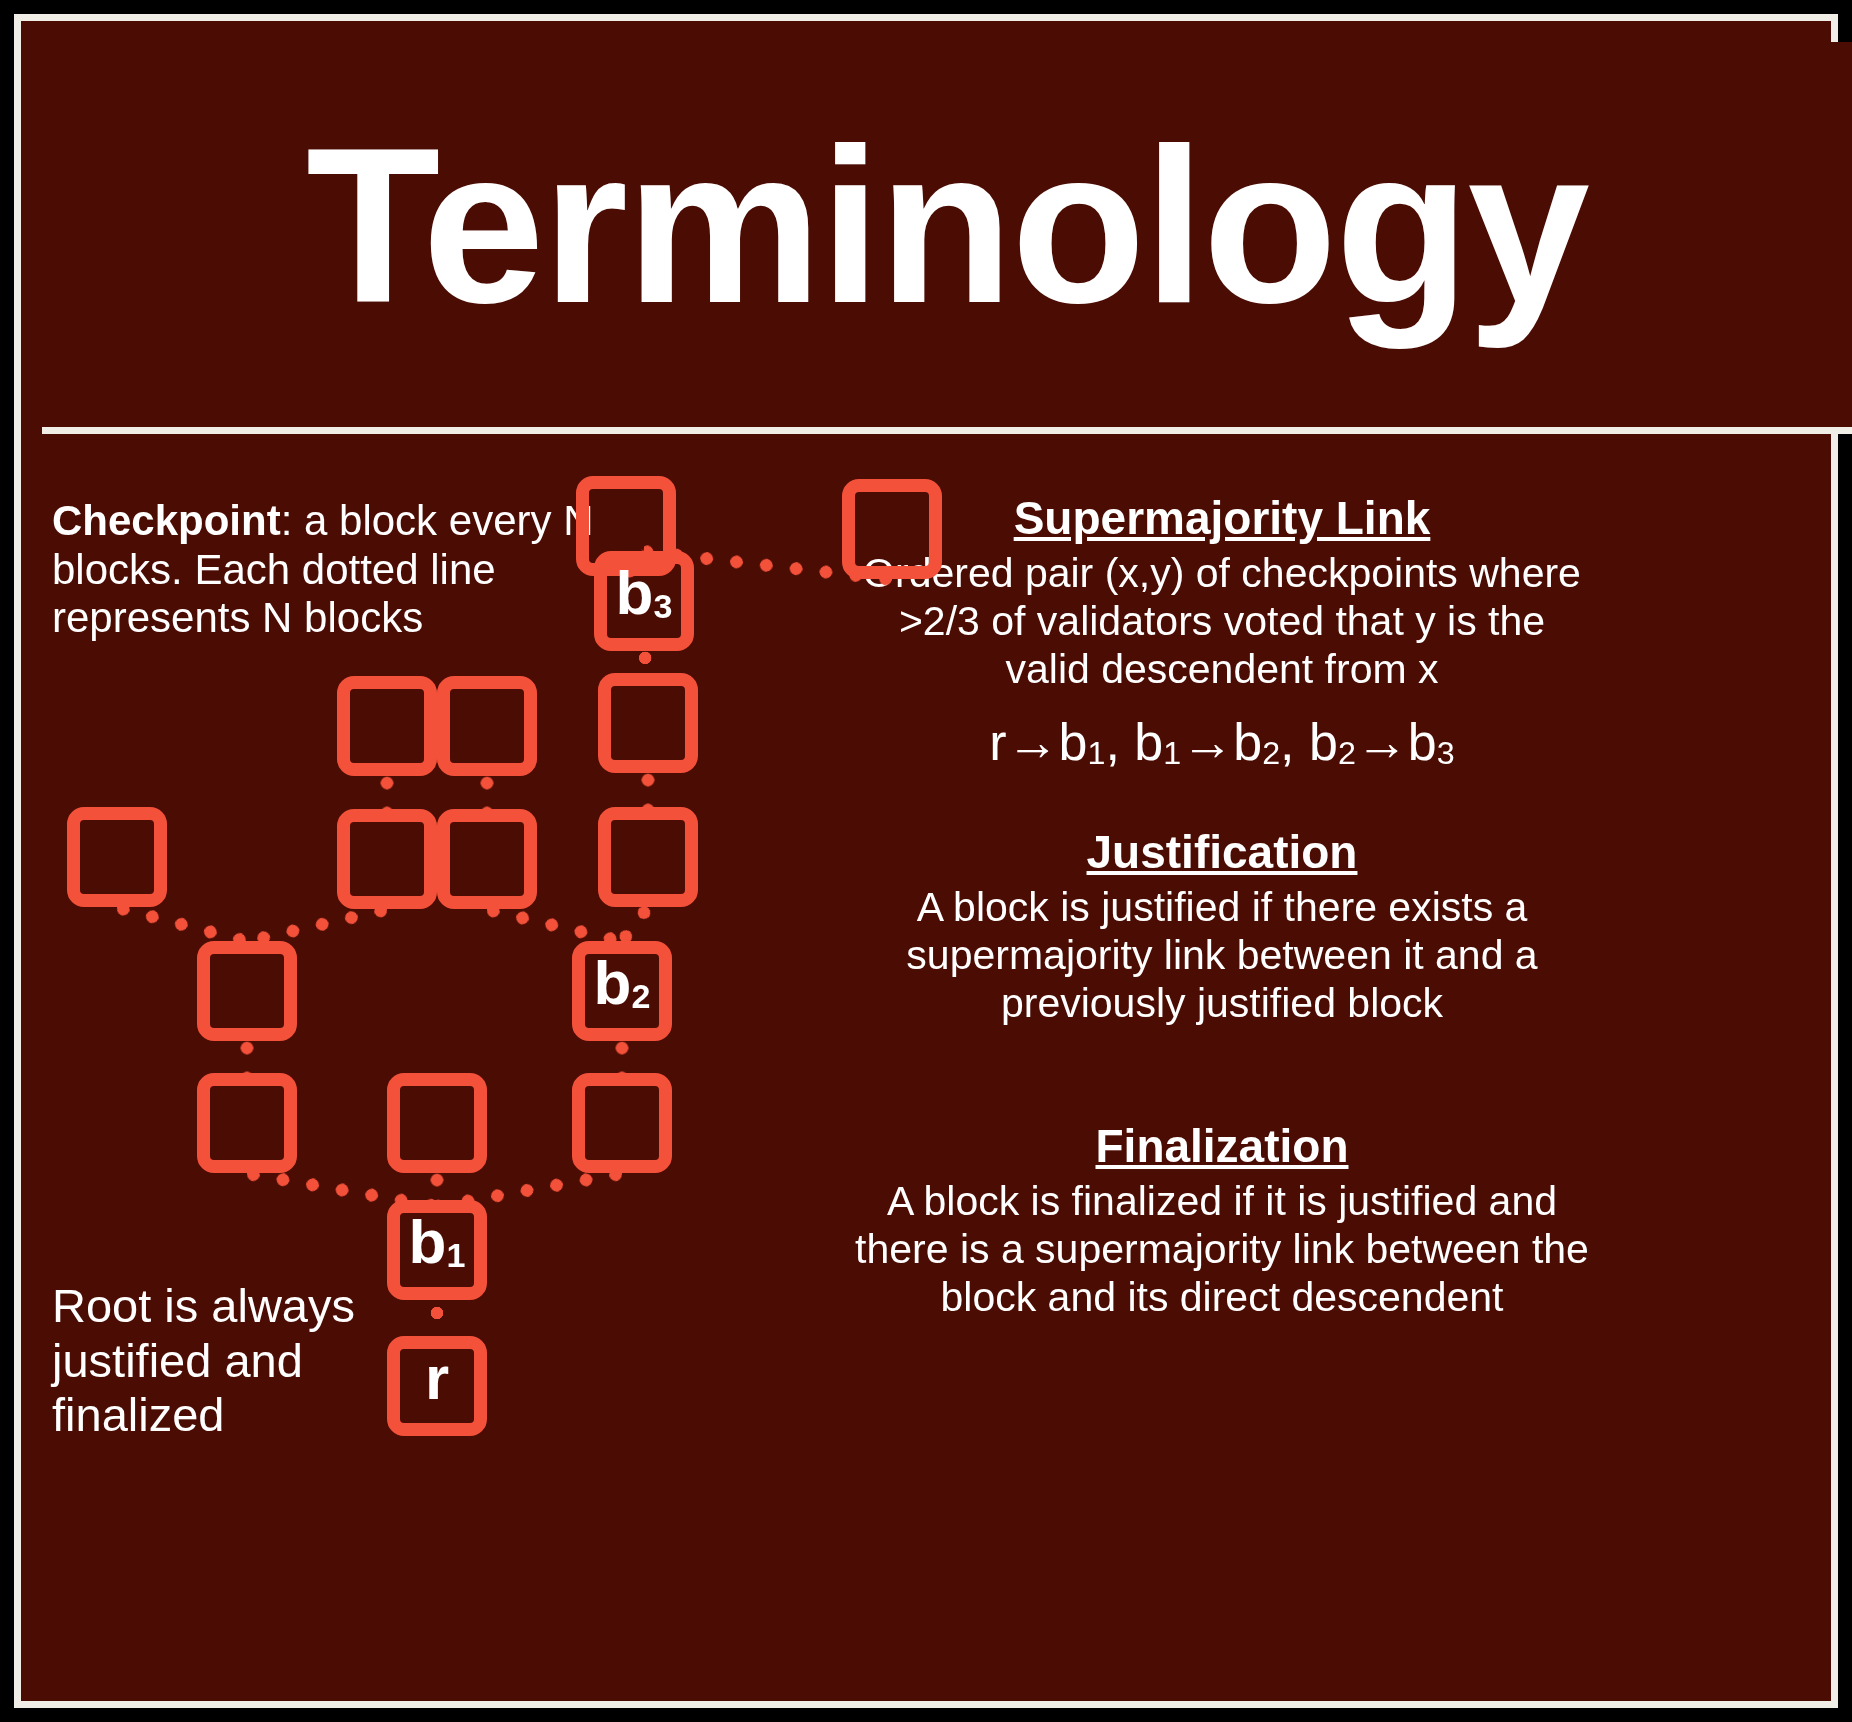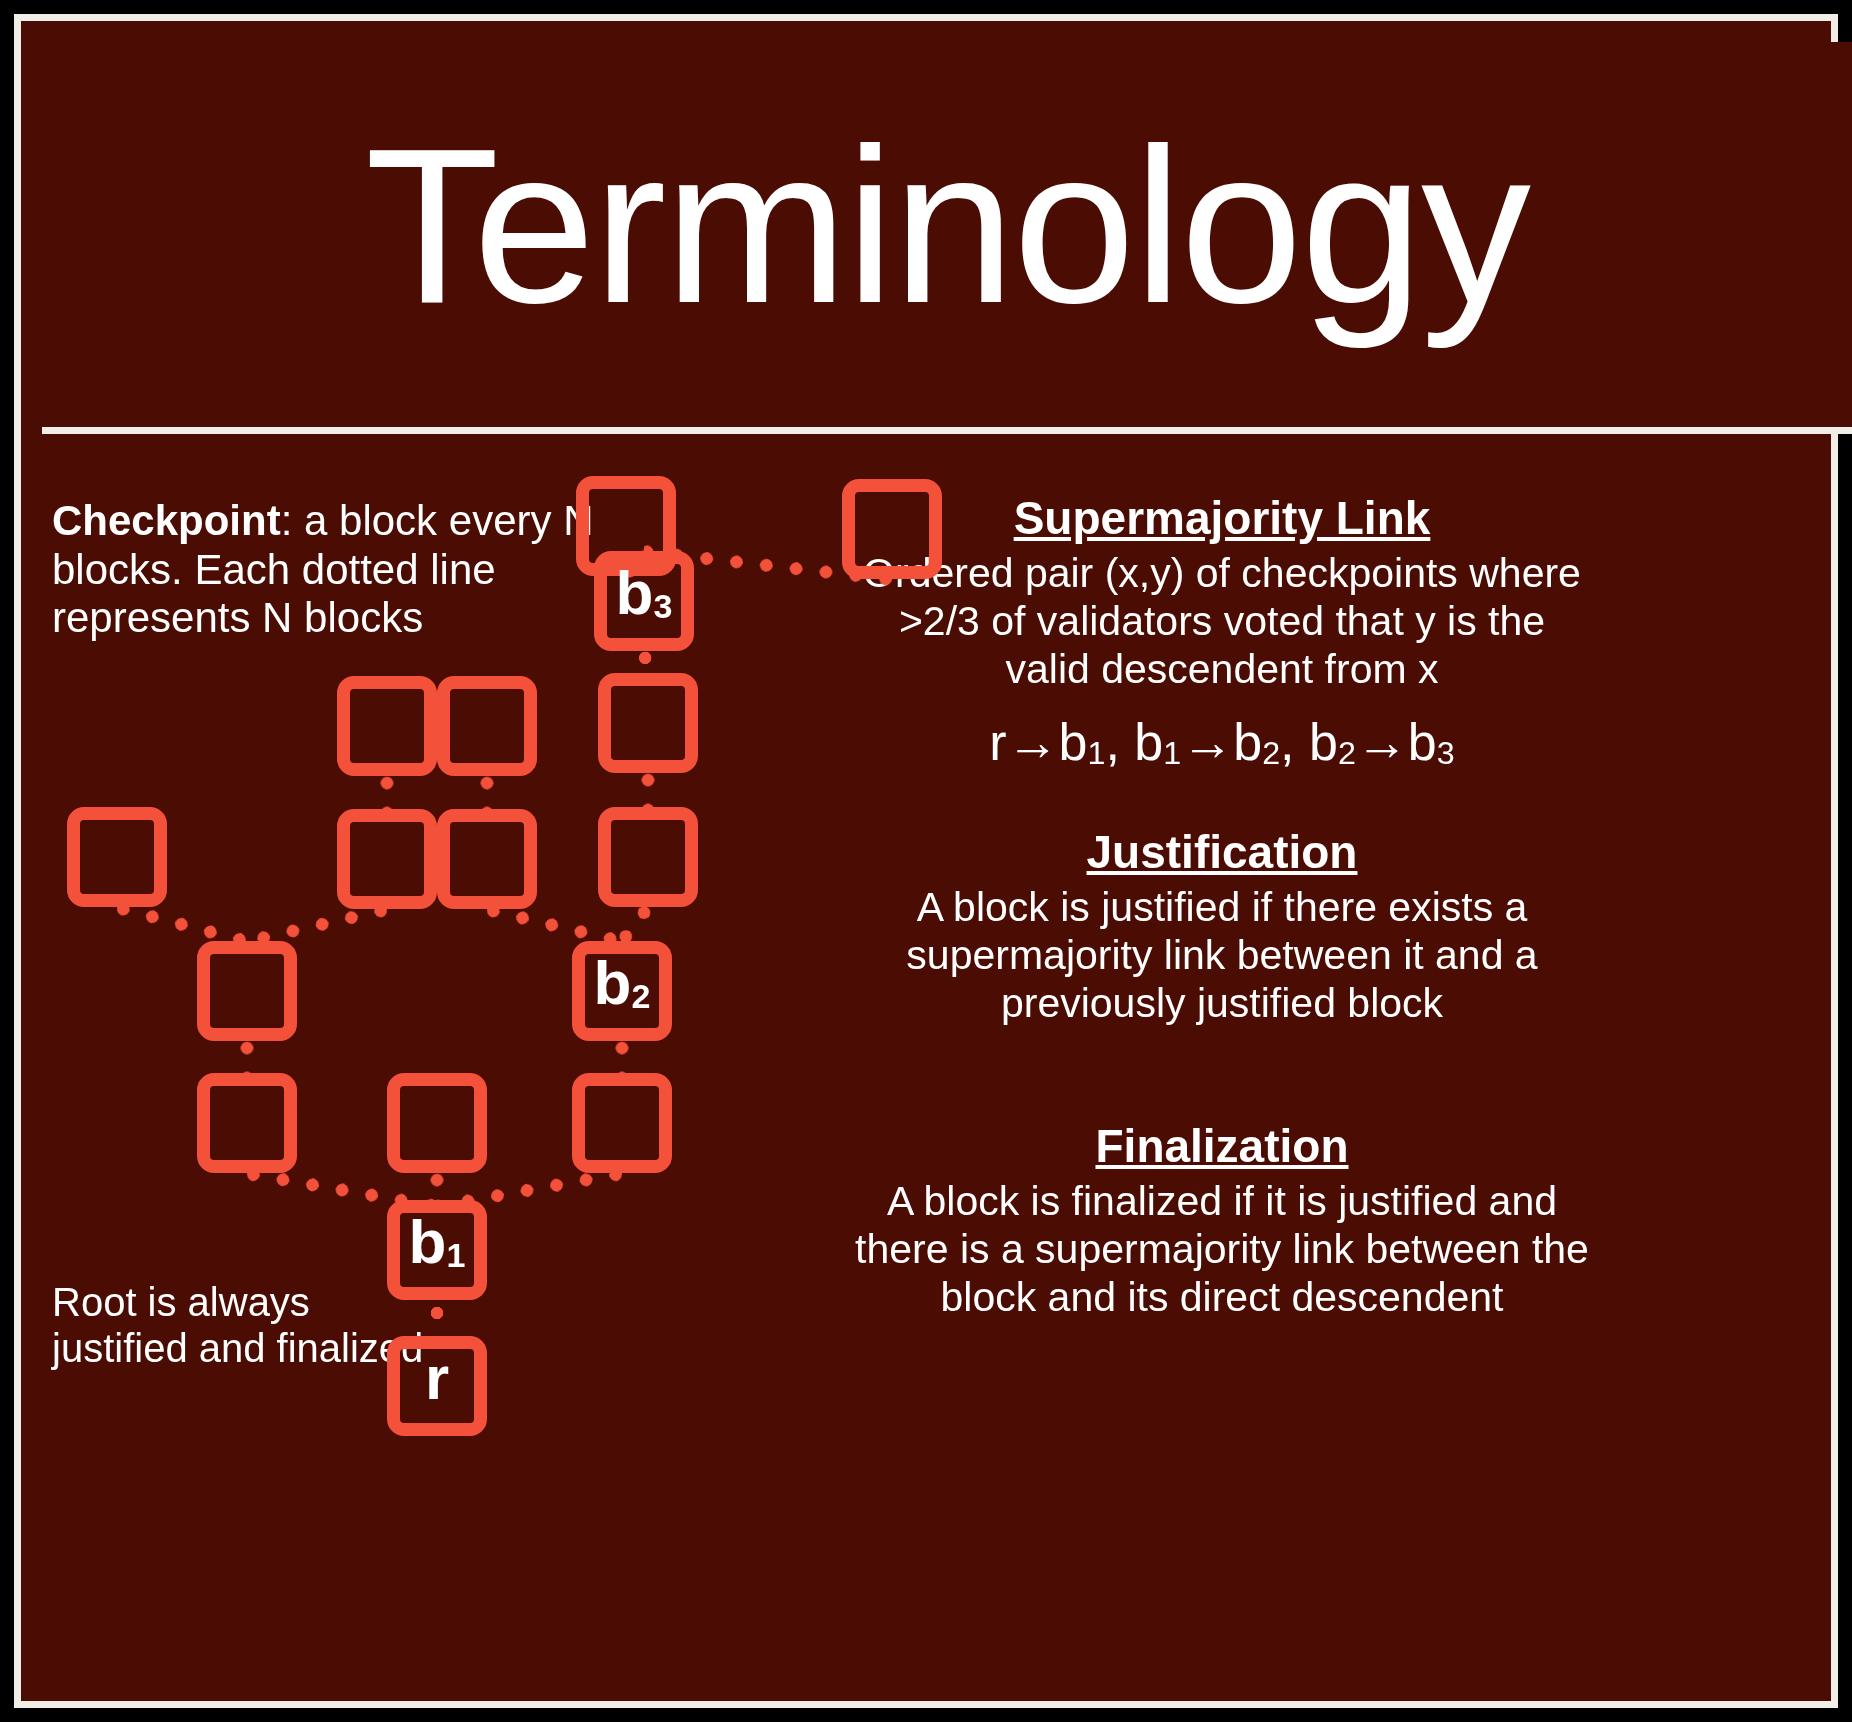--- a/index.html
+++ b/index.html
@@ -1,27 +1,27 @@
 <!DOCTYPE html>
 <html><head>
 <meta charset="utf-8">
 <style>
   html,body{margin:0;padding:0;background:#000;}
   body{width:1852px;height:1722px;font-family:"Liberation Sans",sans-serif;overflow:hidden;}
   .slide{position:absolute;left:0;top:0;width:1852px;height:1722px;background:#000;}
   .frame-outer{position:absolute;left:14px;top:14px;width:1824px;height:1694px;border:7px solid #F1EEE7;box-sizing:border-box;background:#4B0C03;}
   .title-box{position:absolute;left:21px;top:21px;width:1810px;height:392px;background:#4B0C03;border-bottom:7px solid #F1EEE7;box-sizing:border-box;display:flex;align-items:center;justify-content:center;}
-  .title-text{color:#FFFFFF;font-size:220px;font-weight:normal;letter-spacing:-2px;line-height:1;padding-bottom:18px;}
+  .title-text{color:#FFFFFF;font-size:220px;font-weight:bold;letter-spacing:-2px;line-height:1;padding-bottom:18px;}
   .body-area{position:absolute;left:21px;top:420px;width:1810px;height:1288px;}
 
   
   .txt{position:absolute;color:#FFFFFF;line-height:1.16;}
   .lead-left{left:10px;top:56px;width:620px;font-size:42px;}
   .lead-left b{font-weight:bold;}
-  .root-note{left:10px;top:838px;width:390px;font-size:40px;}
+  .root-note{left:10px;top:838px;width:390px;font-size:47px;}
 
   .sec{position:absolute;width:740px;left:810px;text-align:center;color:#fff;}
   .sec h3{margin:0 0 6px 0;font-size:46px;font-weight:bold;line-height:1.1;text-decoration:underline;}
   .sec p{margin:0;font-size:41px;line-height:1.17;}
   .sec .formula{margin-top:20px;font-size:52px;line-height:1.1;}
   .sec-sml{top:52px;}
   .sec-just{top:386px;}
   .sec-fin{top:680px;}
   sub{font-size:0.62em;vertical-align:-0.12em;}
 

